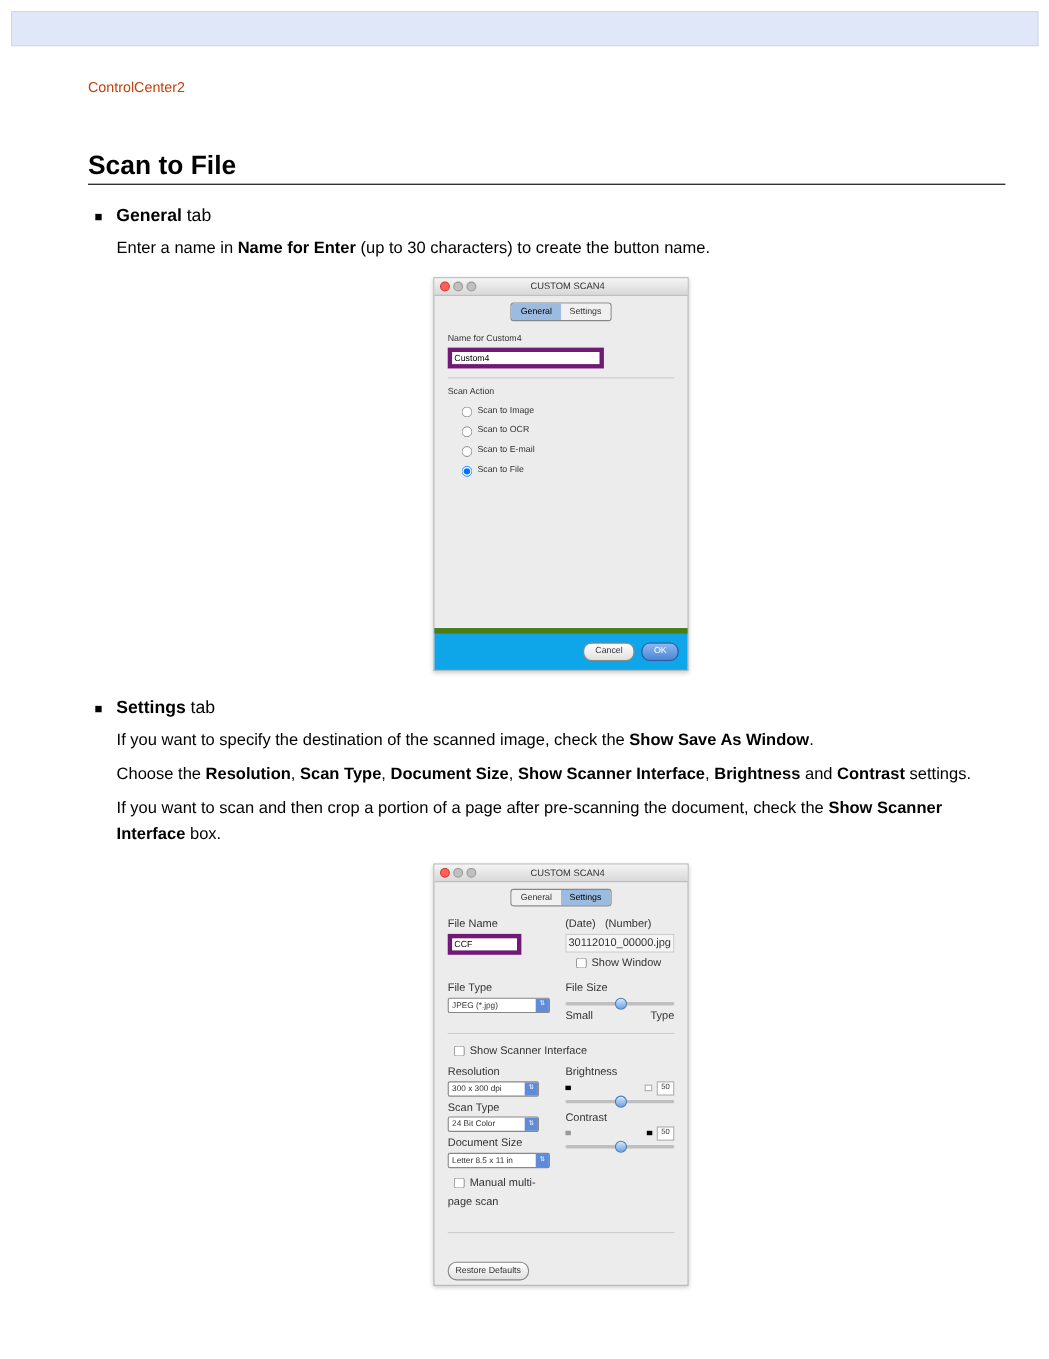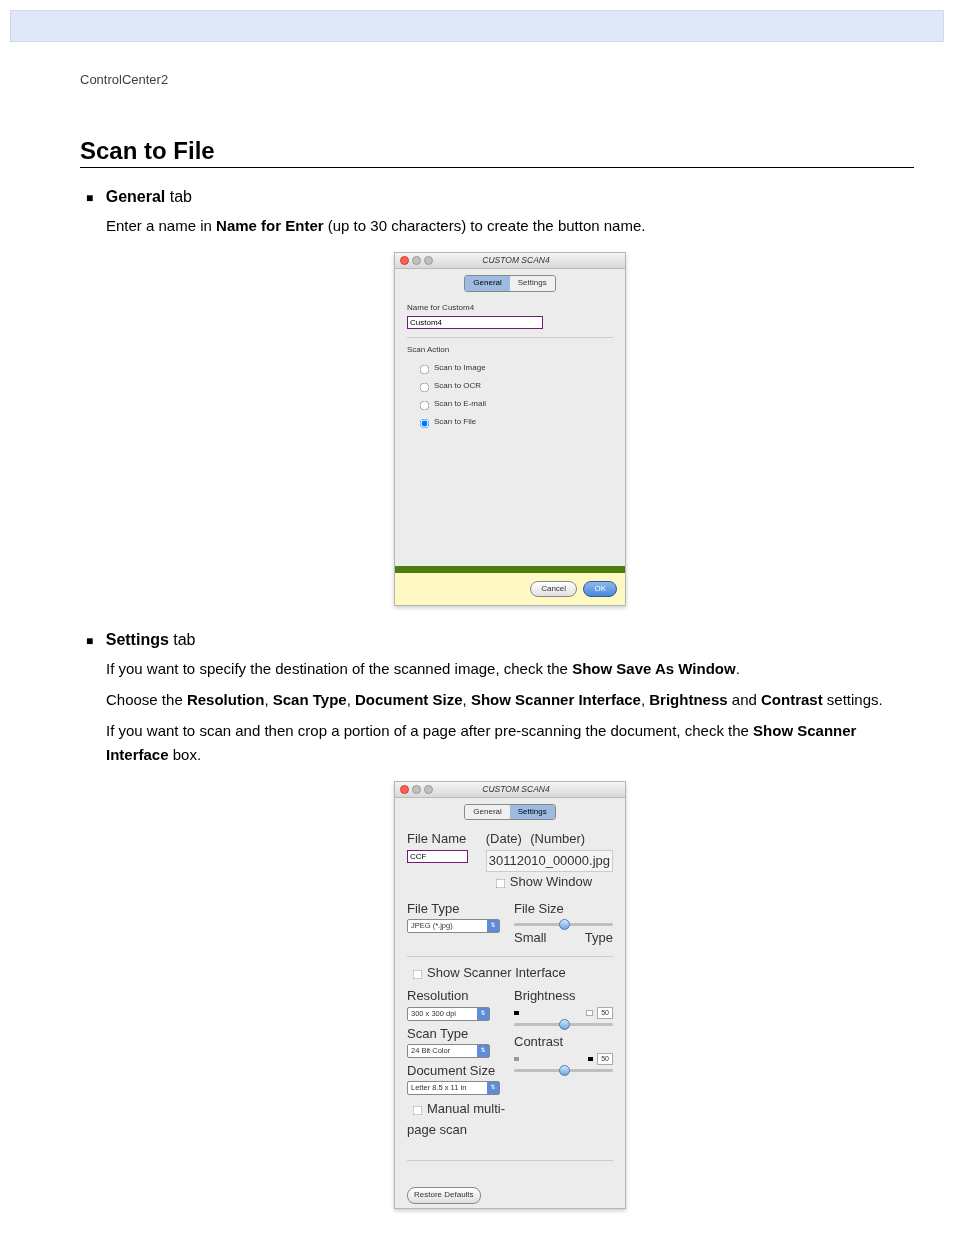--- a/index.html
+++ b/index.html
@@ -15,21 +15,21 @@
     background: #dfe7f8;
     margin: 10px;
     border: 1px solid #d0d8ec;
   }
   .page {
     padding: 20px 40px 0 80px;
     position: relative;
   }
   .top-label {
     font-size: 13px;
-    color: #404040;
+    color: #c2410c;
   }
   h1 {
     font-size: 24px;
     font-weight: bold;
     margin: 50px 0 2px 0;
   }
   .underline {
     border-bottom: 1px solid #000;
     margin-bottom: 20px;
   }
@@ -73,21 +73,21 @@
   }
   .dialog .tl-dot {
     width: 7px; height: 7px; border-radius: 50%;
     margin-right: 3px;
     background: #c0c0c0;
     border:1px solid #999;
   }
   .dialog .tl-dot.red { background: #ff5f56; border-color:#cc3e37; }
   .dialog .titlebar span.title {
     flex:1; text-align:center; font-size:8.5px; color:#333;
-    position:relative; left:-12px;font-style:italic;
+    position:relative; left:-12px;
   }
   .dialog .tabs {
     text-align:center;
     padding: 6px 0 4px 0;
   }
   .dialog .tabs .seg {
     display:inline-flex;
     border:1px solid #888;
     border-radius:3px;
     overflow:hidden;
@@ -102,36 +102,36 @@
     color:#000;
   }
   .dialog .body {
     padding: 6px 12px 0 12px;
   }
   .dialog .body .lbl { font-size:8px; margin-bottom:2px; }
   .dialog .body input.tf {
     width: 130px;
     font-size:8px;
     padding:1px 2px;
-    border:1px solid #701a75;
+    border:4px solid #701a75;
     background:#fff;
   }
   .dialog hr { border:none; border-top:1px solid #ccc; margin:8px 0 6px 0; }
   .dialog .radios label {
     display:block;
     font-size:8px;
     padding: 1px 0 1px 6px;
   }
   .dialog .radios input { margin-right:3px; transform:scale(0.75); vertical-align:middle; }
   .dialog .spacer1 { height: 135px; }
   .dialog .buttons {
     text-align:right;
     padding: 8px;
-    background:#fef9c3;
-    border-top:7px solid #4d7c0f;
+    background:#0ea5e9;
+    border-top:5px solid #4d7c0f;
   }
   .dialog .buttons .btn {
     display:inline-block;
     font-size:8px;
     padding:1px 10px;
     border:1px solid #888;
     border-radius:8px;
     background:linear-gradient(#fff,#e0e0e0);
     margin-left:4px;
   }
@@ -158,21 +158,21 @@
     height:12px;
     width: 88px;
   }
   .dialog .select .arrow {
     width:12px; height:12px;
     background:#5f8bd9;
     margin-left:auto;
     display:flex; align-items:center; justify-content:center;
     color:#fff; font-size:6px;
   }
-  .dialog .smalltxt { font-size:13px; }
+  .dialog .smalltxt { font-size:10px; }
   .dialog .slider {
     height:3px;
     background:#bfbfbf;
     position:relative;
     margin:4px 0 2px 0;
     border-radius:2px;
   }
   .dialog .slider .knob {
     position:absolute;
     width:9px; height:9px;

